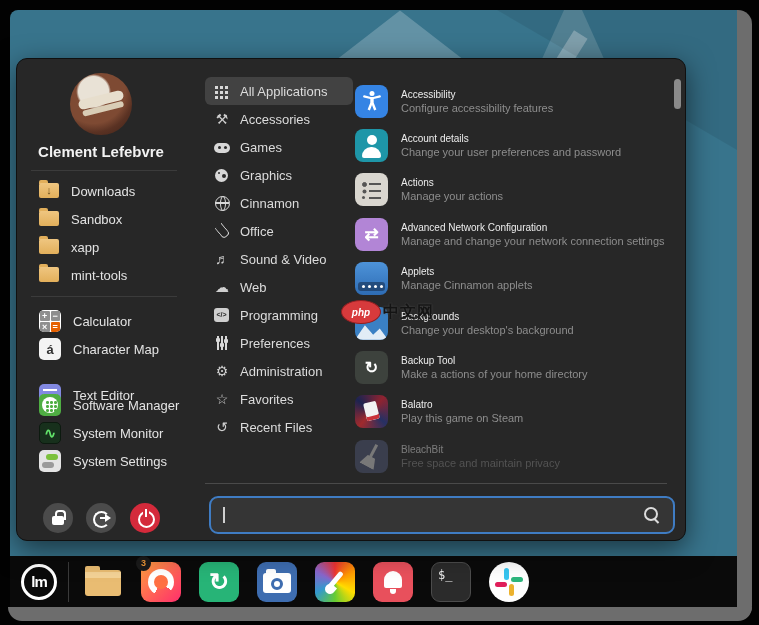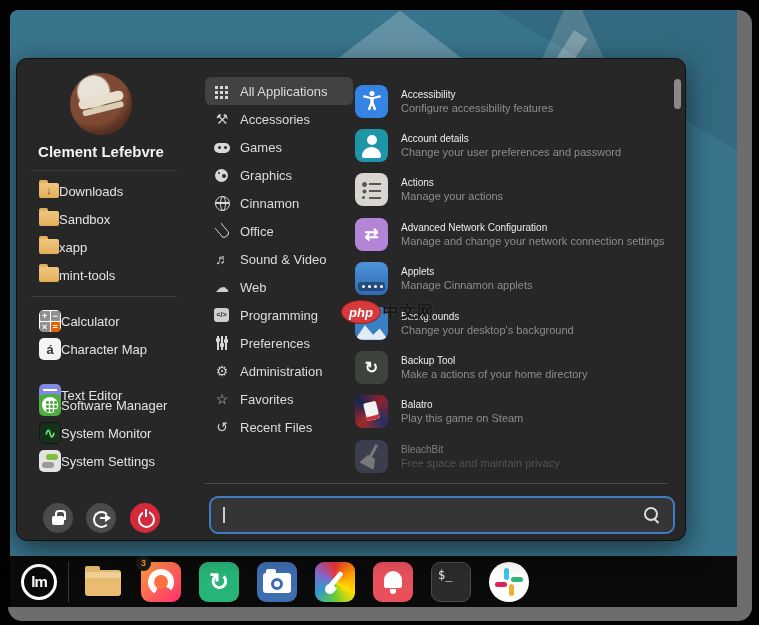--- a/index.html
+++ b/index.html
@@ -95,21 +95,21 @@
     overflow:hidden; }
   .avatar::after { content:""; position:absolute; left:8px; top:22px; width:46px; height:10px;
     background:#e7decd; border-radius:6px; transform:rotate(-14deg);
     box-shadow:0 9px 0 -2px #d9cdb6; }
   .user-name { position:absolute; left:0; top:84px; width:168px; text-align:center;
     color:#f2f2f2; font-size:15px; font-weight:bold; }
   .side-sep { position:absolute; left:14px; width:146px; height:1px; background:#3b3b3b; }
   .sep1 { top:111px; } .sep2 { top:237px; }
   .side-row { position:absolute; left:22px; width:150px; height:26px;
     display:flex; align-items:center; color:#e3e3e3; font-size:13px; cursor:default; }
-  .side-row .lbl { margin-left:0; white-space:nowrap; }
+  .side-row .lbl { margin-left:12px; white-space:nowrap; }
   
   .fold { position:relative; width:20px; height:16px; flex:0 0 auto; }
   .fold::before { content:""; position:absolute; left:0; top:-3px; width:9px; height:4px;
     background:#e2af5b; border-radius:2px 2px 0 0; }
   .fold::after { content:""; position:absolute; left:0; top:0; width:20px; height:15px;
     background:linear-gradient(#efc680,#e2af5b); border-radius:2px; }
   .fold.dl .arr { position:absolute; left:5px; top:1px; width:10px; height:12px; z-index:2;
     color:#6b4d1b; font-size:11px; font-weight:bold; line-height:12px; text-align:center; }
   
   .sicon { position:relative; width:22px; height:22px; border-radius:5px; flex:0 0 auto; overflow:hidden; }
@@ -255,21 +255,21 @@
   .search-ic { position:relative; width:18px; height:18px; flex:0 0 auto; }
   .search-ic::before { content:""; position:absolute; left:1px; top:1px; width:10px; height:10px;
     border:2px solid #dcdcdc; border-radius:50%; }
   .search-ic::after { content:""; position:absolute; left:12px; top:12px; width:6px; height:2px;
     background:#dcdcdc; transform:rotate(45deg); transform-origin:0 0; }
 
   
   .watermark { position:absolute; left:341px; top:300px; z-index:9; display:flex;
     align-items:center; pointer-events:none; }
   .wm-oval { width:40px; height:24px; background:#d73a3c; border:1px solid #8e1f22;
-    border-radius:50%; color:#fff; font-weight:bold; font-style:italic; font-size:13px;
+    border-radius:50%; color:#fff; font-weight:bold; font-style:italic; font-size:10px;
     display:flex; align-items:center; justify-content:center; }
   .wm-text { margin-left:2px; color:#141414; font-size:16px; font-weight:bold;
     text-shadow:0 0 2px rgba(90,90,90,.8); letter-spacing:1px; }
 </style>
 </head>
 <body>
 
 <div class="stage">
 
   <div class="screen">

